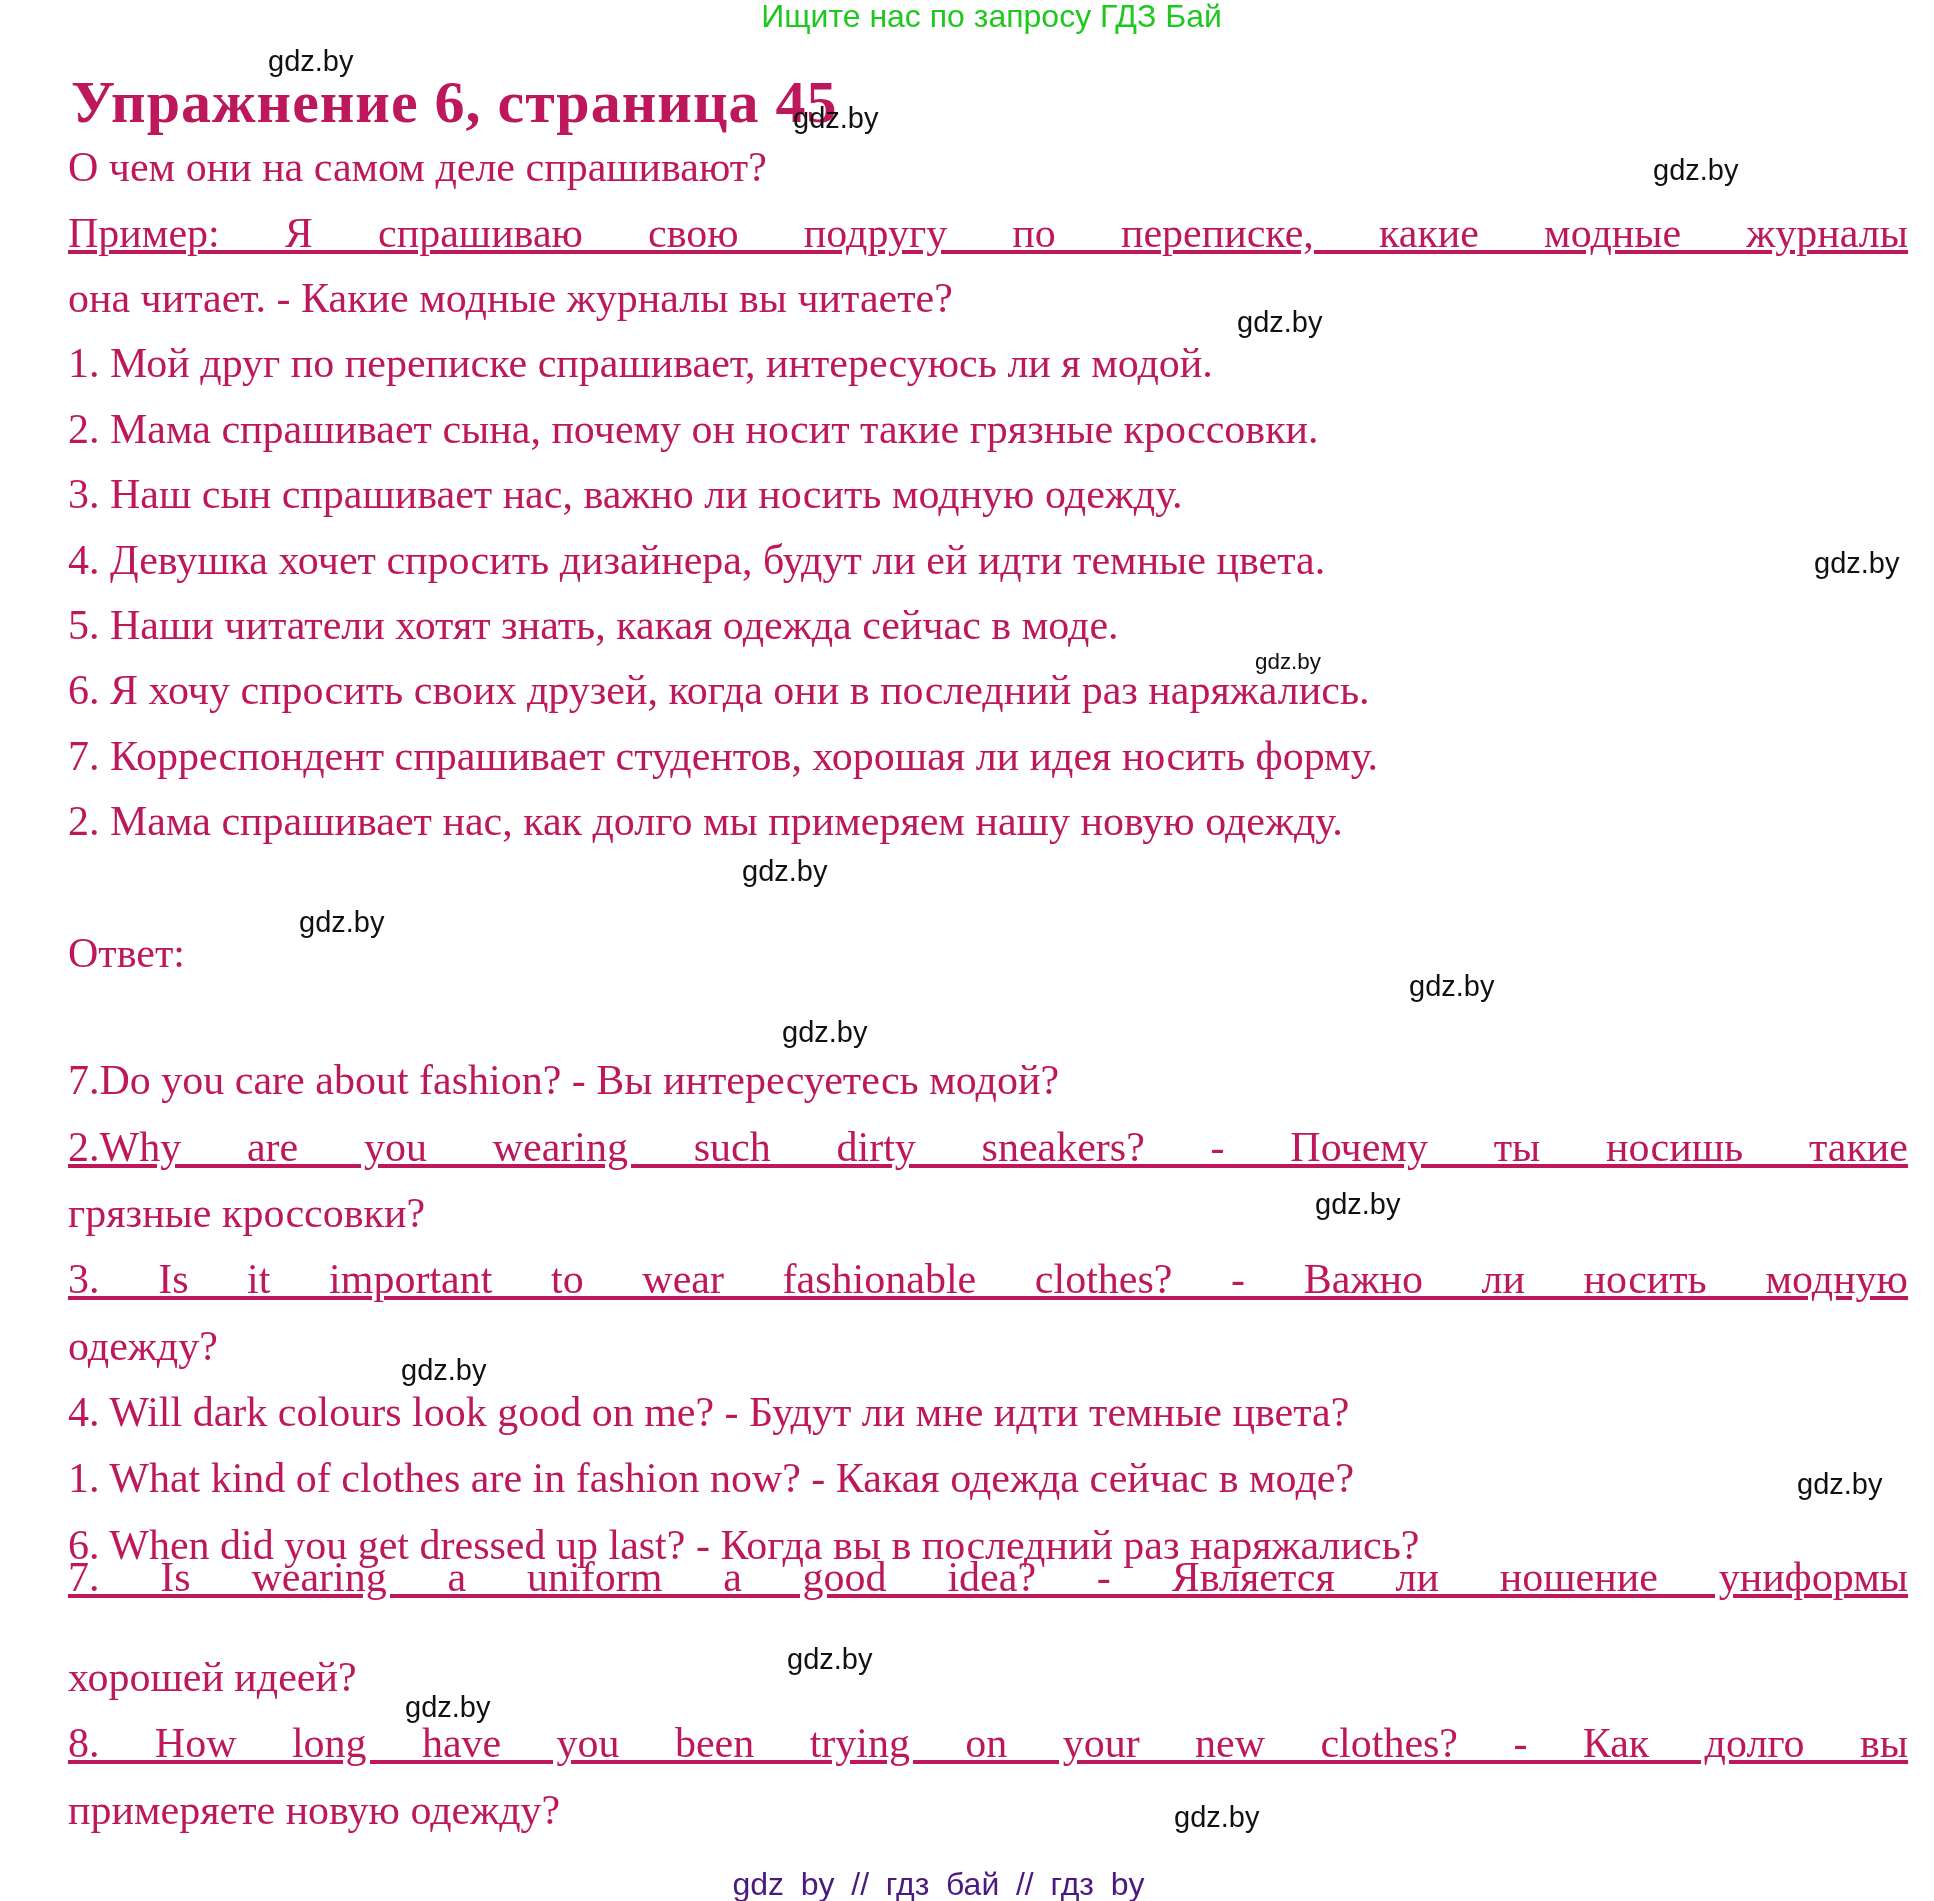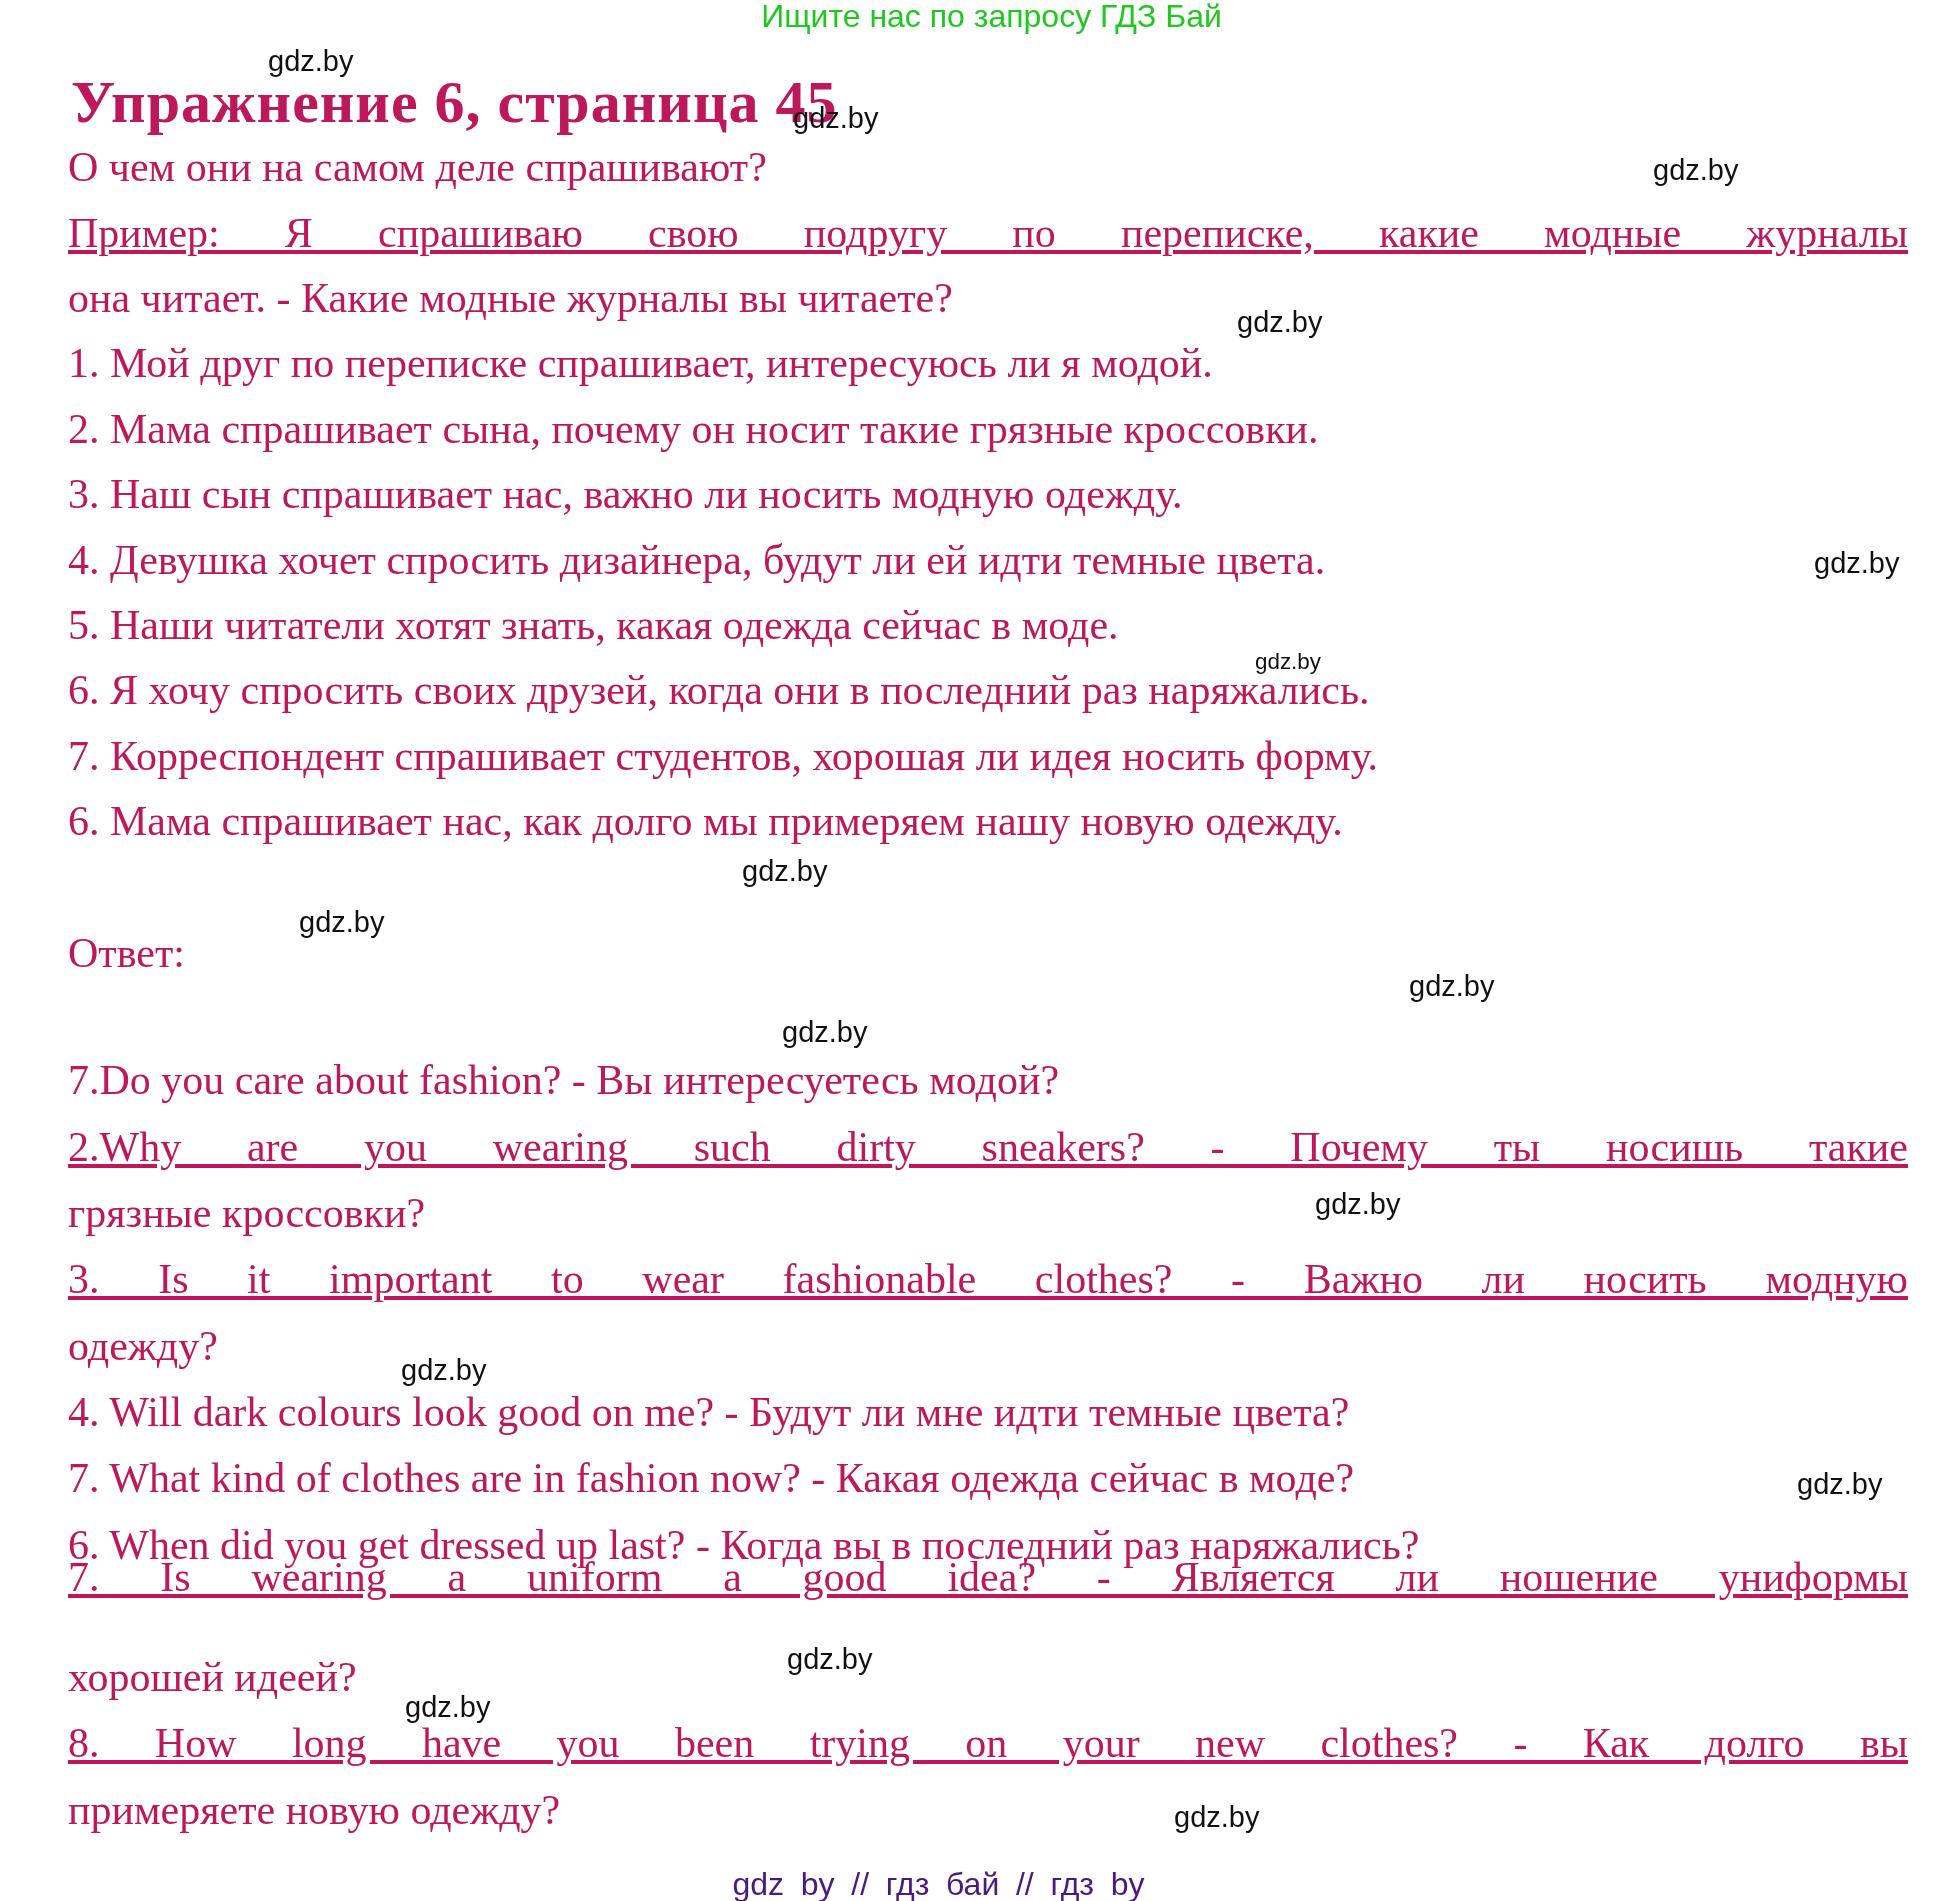--- a/index.html
+++ b/index.html
@@ -26,32 +26,32 @@
   <div class="abs serif line" style="top:139px">О чем они на самом деле спрашивают?</div>
   <div class="abs serif line just" style="top:205px">Пример: Я спрашиваю свою подругу по переписке, какие модные журналы</div>
   <div class="abs serif line" style="top:270px">она читает. - Какие модные журналы вы читаете?</div>
   <div class="abs serif line" style="top:335px">1. Мой друг по переписке спрашивает, интересуюсь ли я модой.</div>
   <div class="abs serif line" style="top:401px">2. Мама спрашивает сына, почему он носит такие грязные кроссовки.</div>
   <div class="abs serif line" style="top:466px">3. Наш сын спрашивает нас, важно ли носить модную одежду.</div>
   <div class="abs serif line" style="top:532px">4. Девушка хочет спросить дизайнера, будут ли ей идти темные цвета.</div>
   <div class="abs serif line" style="top:597px">5. Наши читатели хотят знать, какая одежда сейчас в моде.</div>
   <div class="abs serif line" style="top:662px">6. Я хочу спросить своих друзей, когда они в последний раз наряжались.</div>
   <div class="abs serif line" style="top:728px">7. Корреспондент спрашивает студентов, хорошая ли идея носить форму.</div>
-  <div class="abs serif line" style="top:793px">6. Мама спрашивает нас, как долго мы примеряем нашу новую одежду.</div>
+  <div class="abs serif line" style="top:793px">2. Мама спрашивает нас, как долго мы примеряем нашу новую одежду.</div>
 </div>
 
 <div>
   <div class="abs serif line" style="top:925px">Ответ:</div>
   <div class="abs serif line" style="top:1052px">7.Do you care about fashion? - Вы интересуетесь модой?</div>
   <div class="abs serif line just" style="top:1119px">2.Why are you wearing such dirty sneakers? - Почему ты носишь такие</div>
   <div class="abs serif line" style="top:1185px">грязные кроссовки?</div>
   <div class="abs serif line just" style="top:1251px">3. Is it important to wear fashionable clothes? - Важно ли носить модную</div>
   <div class="abs serif line" style="top:1318px">одежду?</div>
   <div class="abs serif line" style="top:1384px">4. Will dark colours look good on me? - Будут ли мне идти темные цвета?</div>
-  <div class="abs serif line" style="top:1450px">7. What kind of clothes are in fashion now? - Какая одежда сейчас в моде?</div>
+  <div class="abs serif line" style="top:1450px">1. What kind of clothes are in fashion now? - Какая одежда сейчас в моде?</div>
   <div class="abs serif line" style="top:1517px">6. When did you get dressed up last? - Когда вы в последний раз наряжались?</div>
   <div class="abs serif line just" style="top:1549px">7. Is wearing a uniform a good idea? - Является ли ношение униформы</div>
   <div class="abs serif line" style="top:1649px">хорошей идеей?</div>
   <div class="abs serif line just" style="top:1715px">8. How long have you been trying on your new clothes? - Как долго вы</div>
   <div class="abs serif line" style="top:1782px">примеряете новую одежду?</div>
 </div>
 
 <div>
   <div class="abs sans wm" style="left:244px;top:47px">gdz.by</div>
   <div class="abs sans wm" style="left:769px;top:104px">gdz.by</div>

